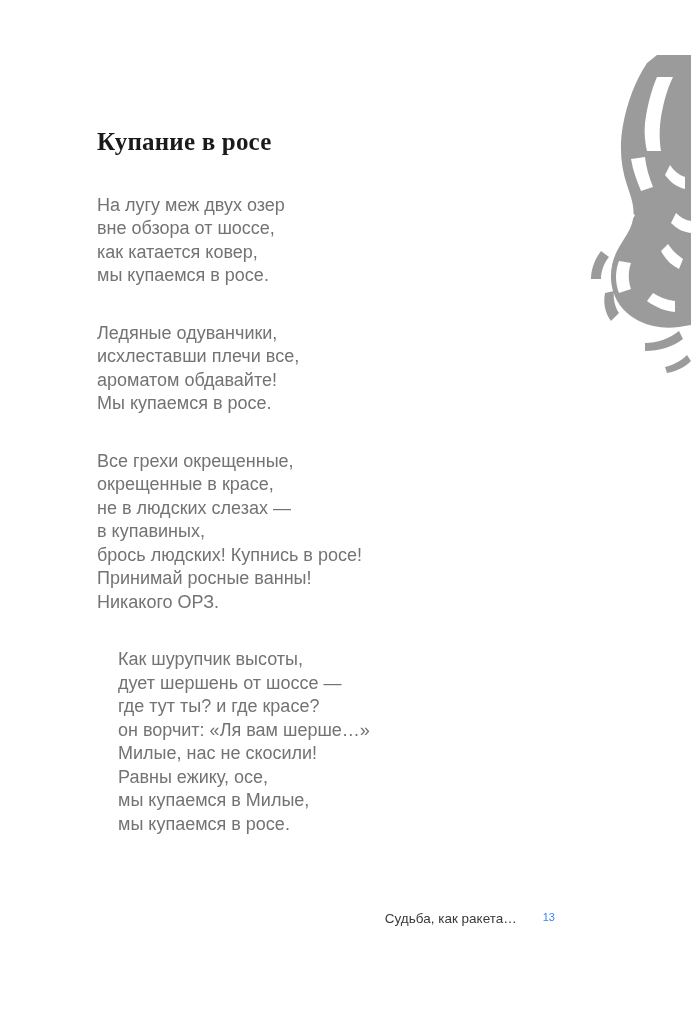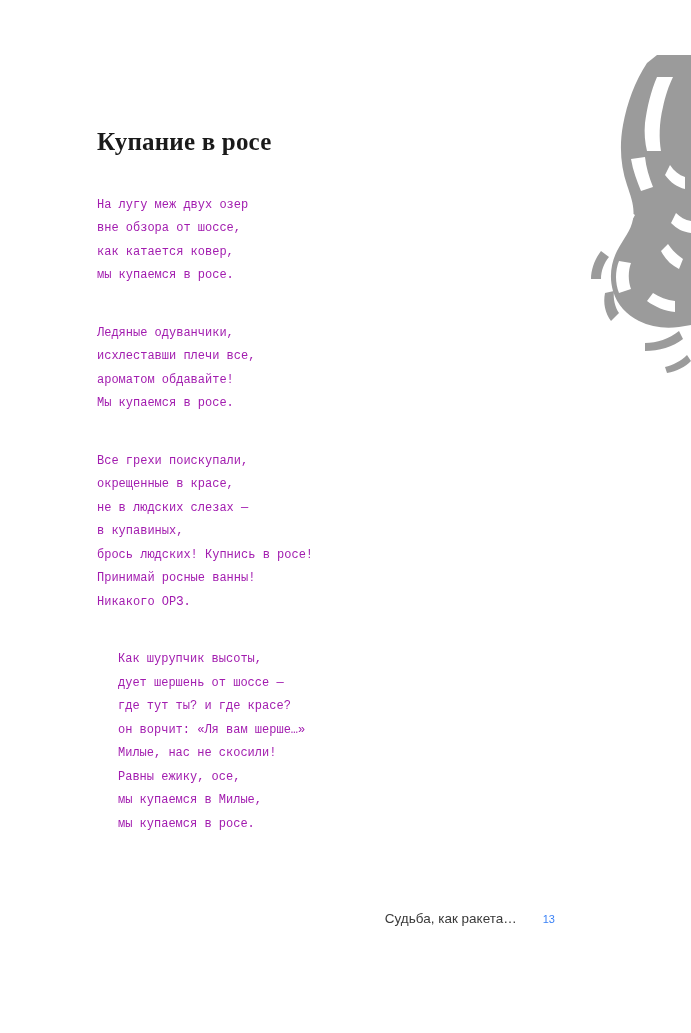--- a/index.html
+++ b/index.html
@@ -44,35 +44,35 @@
     margin: 0 0 38px 0;
     line-height: 1.1;
   }
 
   .stanza {
     margin: 0 0 34px 0;
   }
   .stanza:last-child { margin-bottom: 0; margin-left: 21px; }
 
   .line {
-    font-family: Liberation Mono, monospace;
-    font-size: 12px;
+    font-family: Liberation Sans, sans-serif;
+    font-size: 18px;
     line-height: 23.5px;
-    color: #a21caf;
+    color: #737373;
     white-space: pre;
   }
 
   .footer {
     position: absolute;
     left: 0;
     right: 0;
     bottom: 63px;
     display: flex;
     justify-content: flex-end;
-    align-items: center;
+    align-items: flex-start;
     padding-right: 136px;
   }
   .footer-title {
     font-size: 13.5px;
     color: #3a3a3a;
     font-family: "Liberation Sans", sans-serif;
   }
   .footer-page {
     font-size: 11px;
     color: #3b82f6;
@@ -121,21 +121,21 @@
     </div>
 
     <div class="stanza">
       <div class="line">Ледяные одуванчики,</div>
       <div class="line">исхлеставши плечи все,</div>
       <div class="line">ароматом обдавайте!</div>
       <div class="line">Мы купаемся в росе.</div>
     </div>
 
     <div class="stanza">
-      <div class="line">Все грехи поискупали,</div>
+      <div class="line">Все грехи окрещенные,</div>
       <div class="line">окрещенные в красе,</div>
       <div class="line">не в людских слезах —</div>
       <div class="line">в купавиных,</div>
       <div class="line">брось людских! Купнись в росе!</div>
       <div class="line">Принимай росные ванны!</div>
       <div class="line">Никакого ОРЗ.</div>
     </div>
 
     <div class="stanza">
       <div class="line">Как шурупчик высоты,</div>

